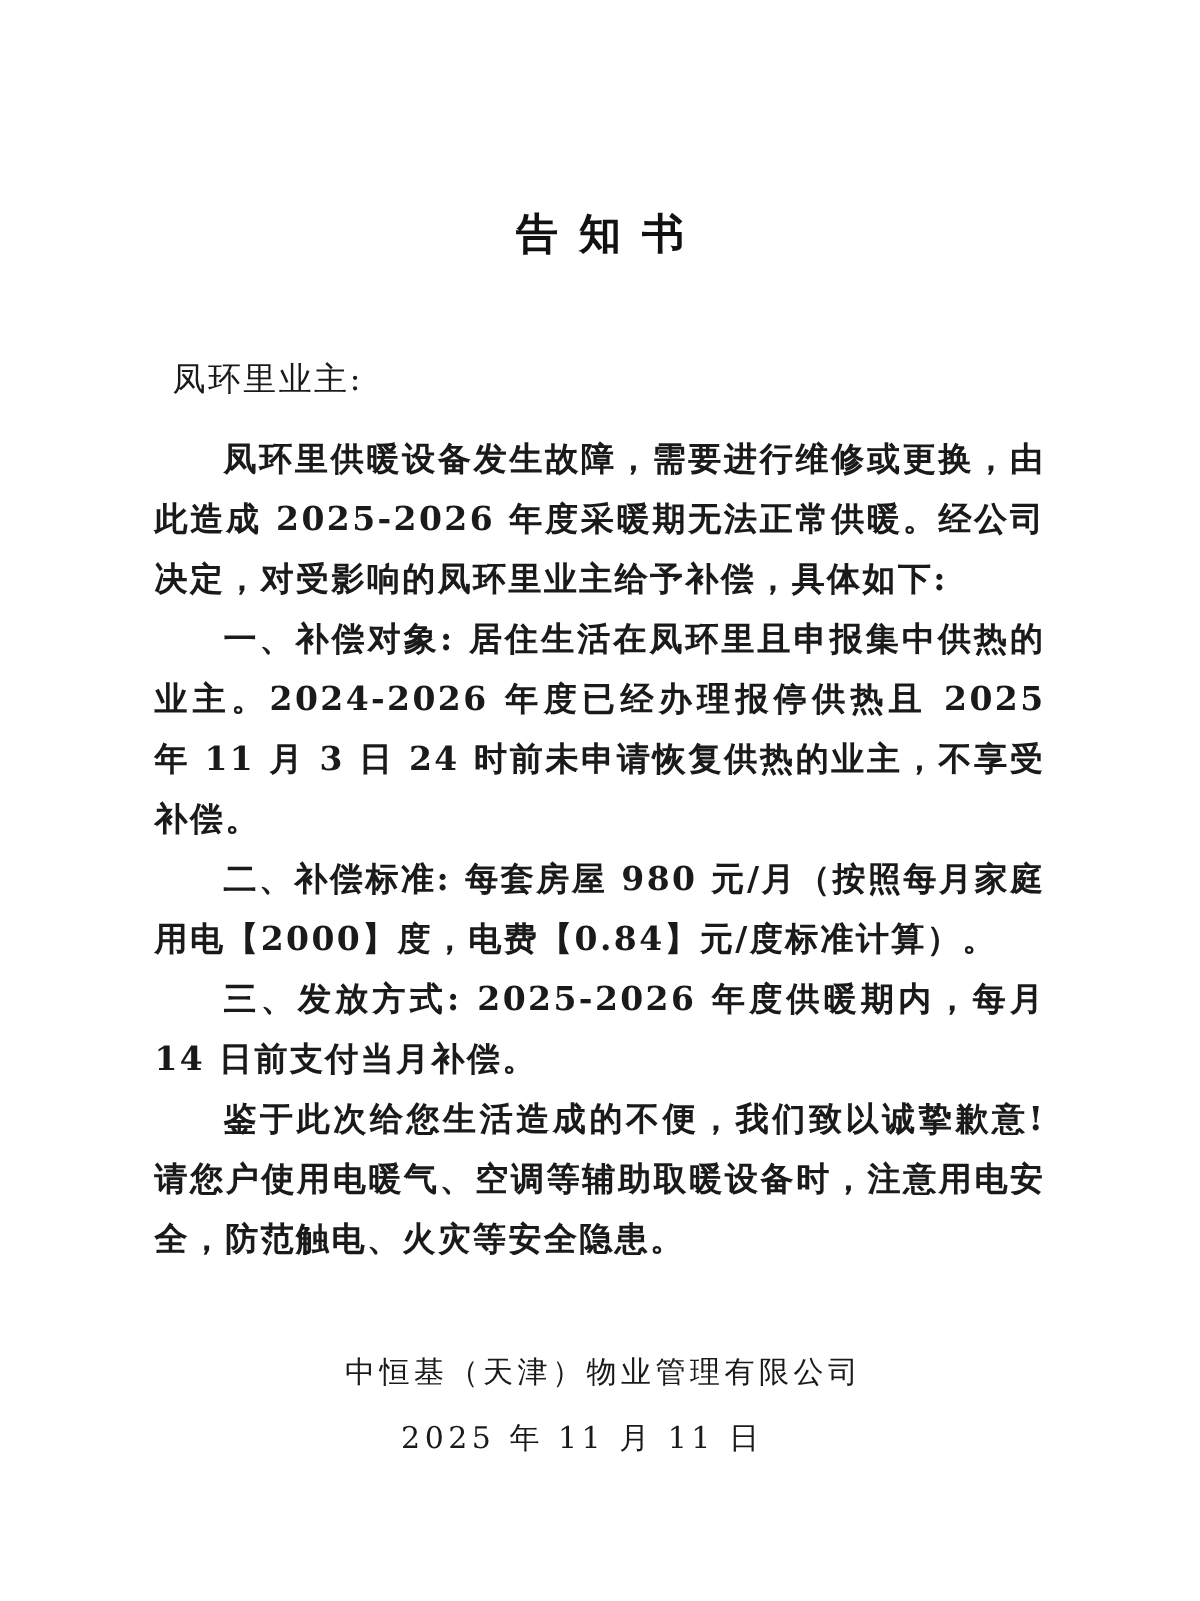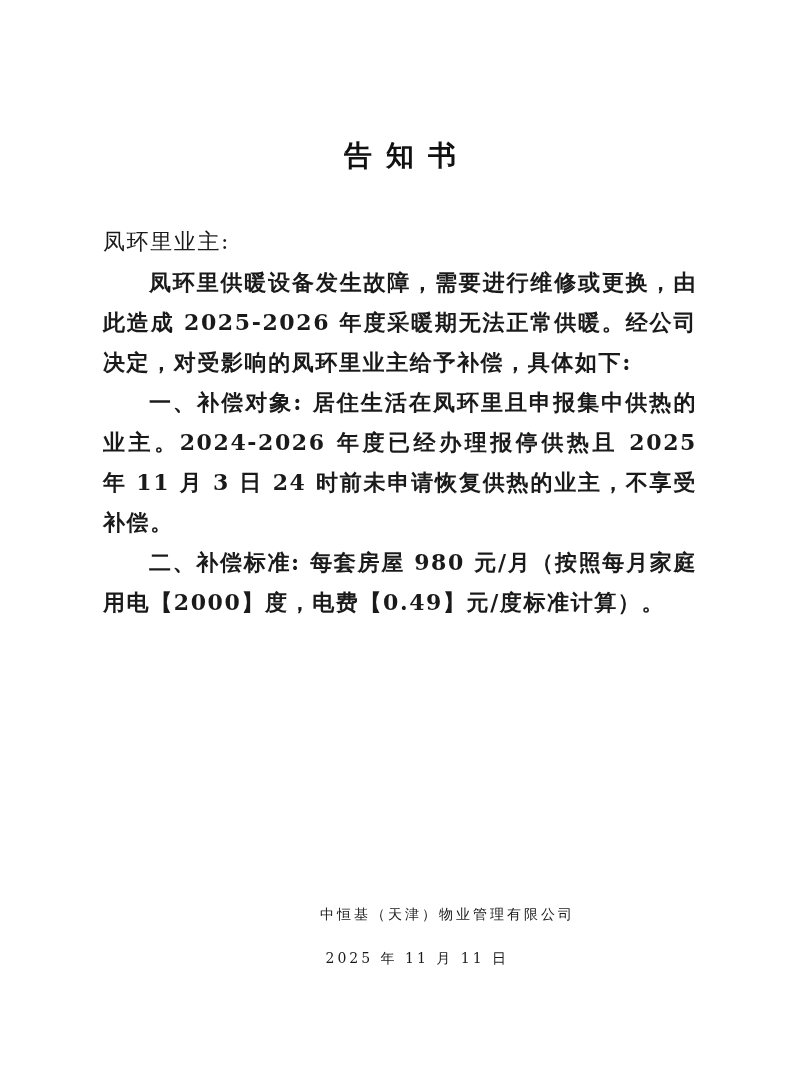--- a/index.html
+++ b/index.html
@@ -39,33 +39,33 @@
       position: absolute;
       left: 103px;
       top: 222px;
       width: 594px;
       font-size: 22px;
       line-height: 40px;
       letter-spacing: 1.6px;
       color: #1a1a1a;
     }
     .salutation {
-      margin: 0;
+      margin: 12px;
     }
     .para {
       margin: 0;
       text-indent: 46px;
       text-align: justify;
       font-weight: bold;
     }
     .signature {
       position: absolute;
       right: 105px;
       top: 892px;
-      font-size: 14px;
+      font-size: 20px;
       line-height: 44px;
       letter-spacing: 3px;
       color: #1a1a1a;
       text-align: right;
     }
     .sig-company {
       display: block;
     }
     .sig-date {
       display: block;
@@ -75,20 +75,22 @@
 </head>
 <body>
 
 <div class="page">
   <div class="title">告知书</div>
 
   <div class="body">
     <p class="salutation">凤环里业主:</p>
     <p class="para">凤环里供暖设备发生故障，需要进行维修或更换，由此造成 2025-2026 年度采暖期无法正常供暖。经公司决定，对受影响的凤环里业主给予补偿，具体如下:</p>
     <p class="para">一、补偿对象: 居住生活在凤环里且申报集中供热的业主。2024-2026 年度已经办理报停供热且 2025 年 11 月 3 日 24 时前未申请恢复供热的业主，不享受补偿。</p>
-    <p class="para">二、补偿标准: 每套房屋 980 元/月（按照每月家庭用电【2000】度，电费【0.49】元/度标准计算）。</p>
+    <p class="para">二、补偿标准: 每套房屋 980 元/月（按照每月家庭用电【2000】度，电费【0.84】元/度标准计算）。</p>
+    <p class="para">三、发放方式: 2025-2026 年度供暖期内，每月 14 日前支付当月补偿。</p>
+    <p class="para">鉴于此次给您生活造成的不便，我们致以诚挚歉意! 请您户使用电暖气、空调等辅助取暖设备时，注意用电安全，防范触电、火灾等安全隐患。</p>
   </div>
 
   <div class="signature">
     <span class="sig-company">中恒基（天津）物业管理有限公司</span>
     <span class="sig-date">2025 年 11 月 11 日</span>
   </div>
 </div>
 
 </body></html>

